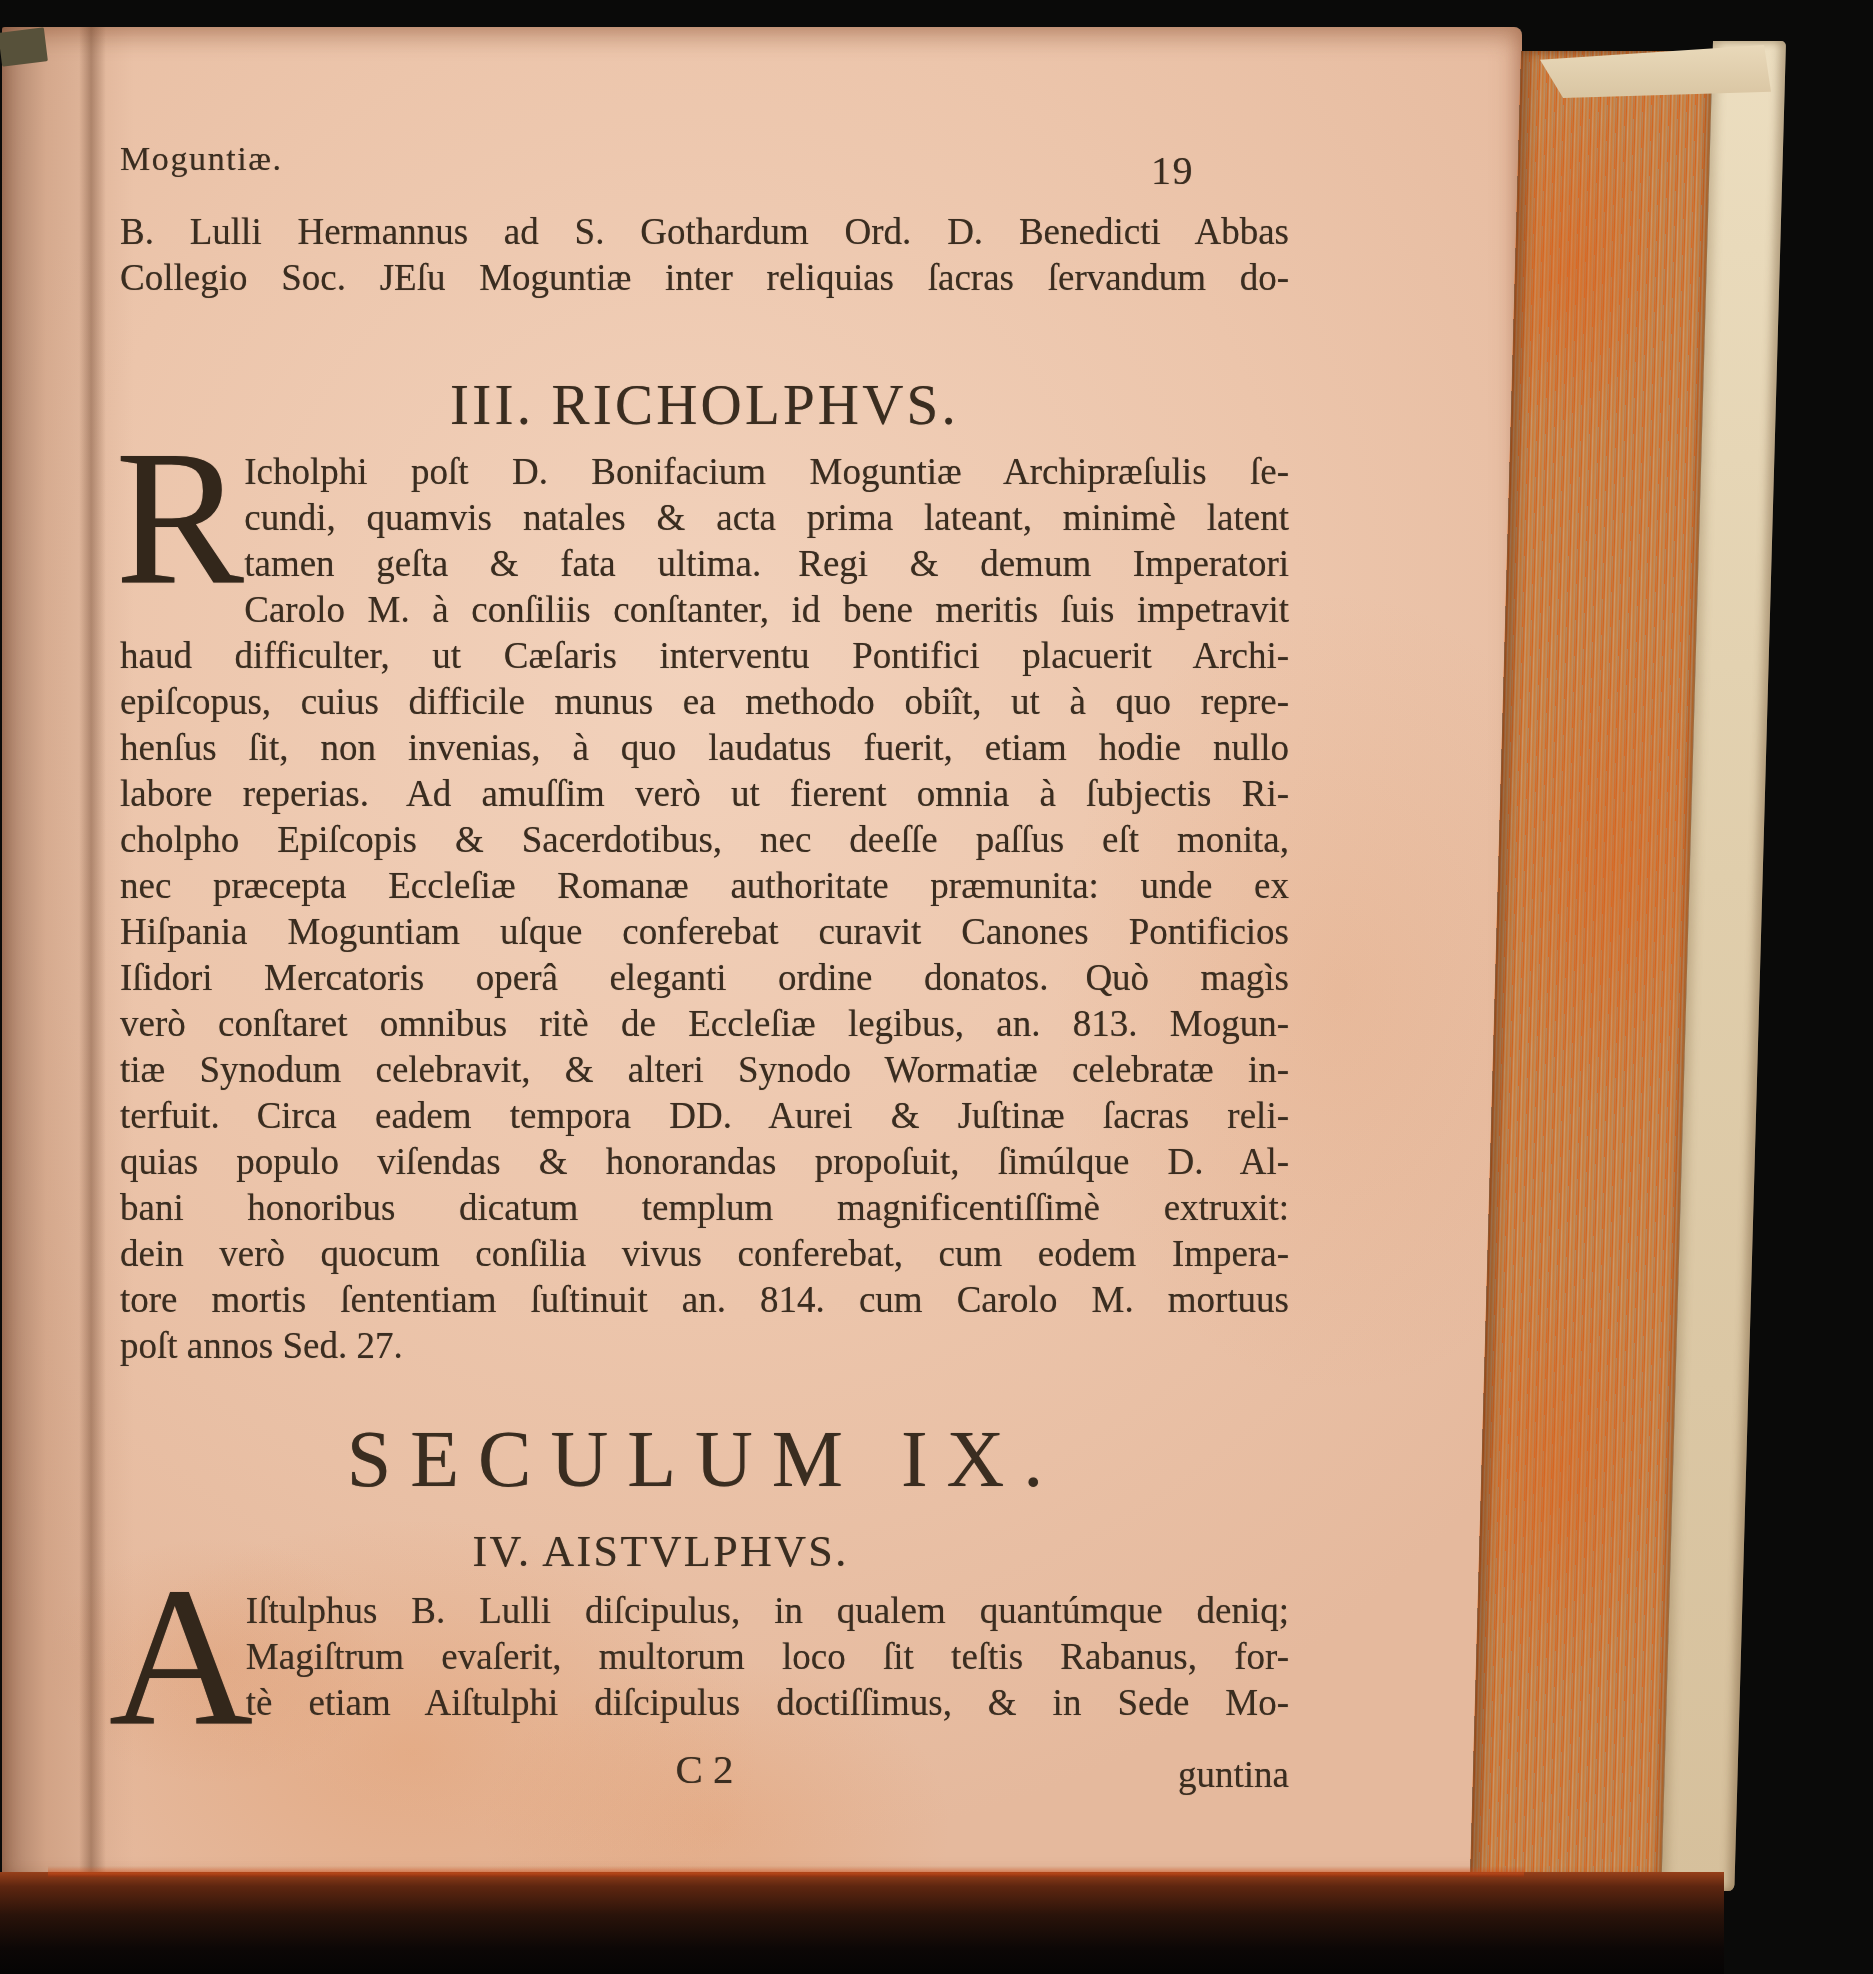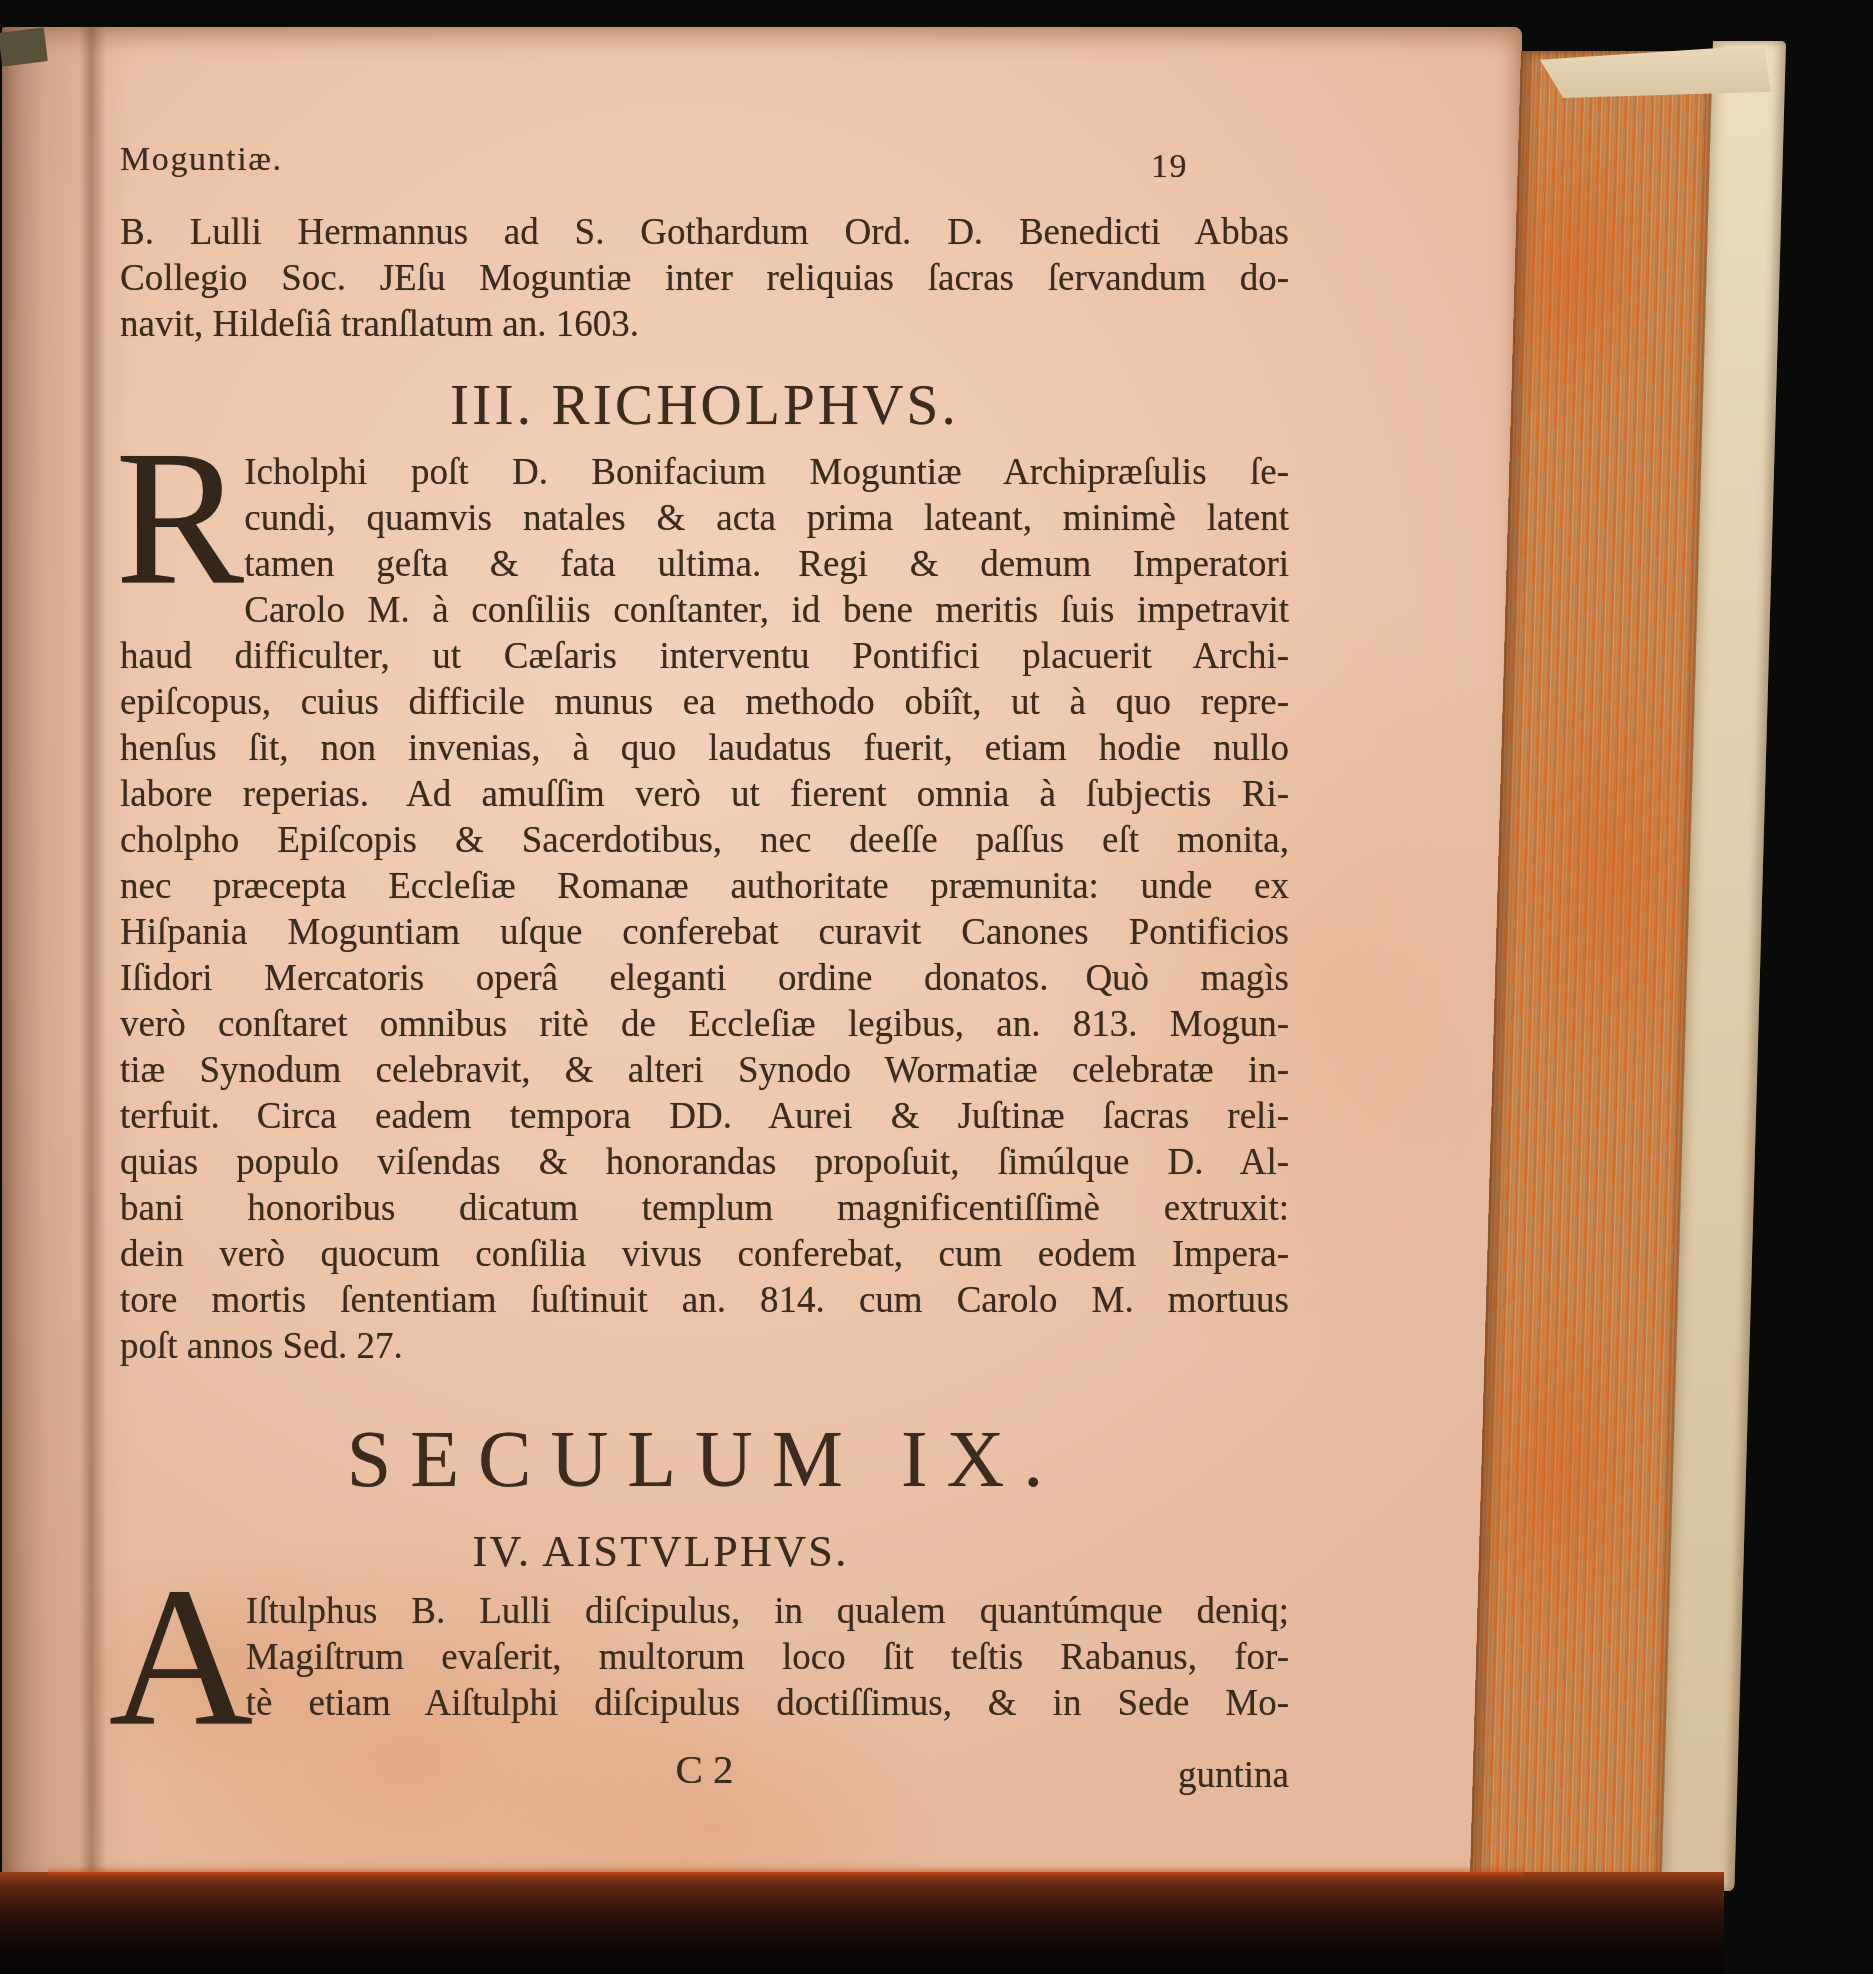--- a/index.html
+++ b/index.html
@@ -48,21 +48,21 @@
         background:linear-gradient(180deg,#97401a 0%,#5e2610 14%,#2a130a 42%,#0c0706 75%,#050404 100%);}
   .edge-tint{position:absolute;left:48px;top:1866px;width:1476px;height:11.2px;
         background:linear-gradient(180deg,rgba(200,70,20,0) 0%,rgba(205,75,24,.55) 70%,rgba(140,48,16,.7) 100%);}
 
   
   .ink{color:#3a2d20;text-shadow:0 0 0.8px rgba(58,45,32,.55);}
   .col{position:absolute;left:120px;width:1169px;}
   .line{font-size:37px;line-height:46px;text-align:justify;text-align-last:justify;white-space:normal;}
   .line.short{text-align-last:left;}
   .running-head{top:140px;text-align:left;font-size:34px;letter-spacing:1.6px;}
-  .page-num{position:absolute;left:1151px;top:147px;font-size:34px;letter-spacing:1.6px;}
+  .page-num{position:absolute;left:1151px;top:147px;font-size:40px;letter-spacing:1.6px;}
   .intro{top:209px;}
   .sec-head{top:372px;text-align:center;font-size:57px;letter-spacing:3.2px;}
   .para-r{top:449px;}
   .century{top:1414px;text-align:center;font-size:80px;letter-spacing:19px;}
   .sub-head{top:1526px;text-align:center;font-size:44px;letter-spacing:2.4px;transform:translateX(-44px);}
   .para-a{top:1588px;}
   .dropcap{float:left;text-align:left;overflow:visible;color:#33271b;}
   .dropcap.r{width:129px;height:140px;font-size:193px;line-height:137px;margin-left:-4.8px;}
   .dropcap.a{width:137px;height:140px;font-size:200px;line-height:136px;margin-left:-11.2px;}
   .sig{top:1745px;text-align:center;font-size:41px;}
@@ -84,21 +84,20 @@
   <div class="vellum-fold"></div>
   <div class="bottom-shadow"></div>
   <div class="edge-tint"></div>
 
   <div class="col running-head ink">Moguntiæ.</div>
   <div class="page-num ink">19</div>
 
   <div class="col intro">
     <div class="line ink">B. Lulli Hermannus ad S. Gothardum Ord. D. Benedicti Abbas</div>
     <div class="line ink">Collegio Soc. JEſu Moguntiæ inter reliquias ſacras ſervandum do-</div>
-    <div class="line short ink">navit, Hildeſiâ tranſlatum an. 1603.</div>
   </div>
 
   <div class="col sec-head ink">III. RICHOLPHVS.</div>
 
   <div class="col para-r">
     <span class="dropcap r ink">R</span>
     <div class="line ink">Icholphi poſt D. Bonifacium Moguntiæ Archipræſulis ſe-</div>
     <div class="line ink">cundi, quamvis natales &amp; acta prima lateant, minimè latent</div>
     <div class="line ink">tamen geſta &amp; fata ultima. Regi &amp; demum Imperatori</div>
     <div class="line ink">Carolo M. à conſiliis conſtanter, id bene meritis ſuis impetravit</div>

